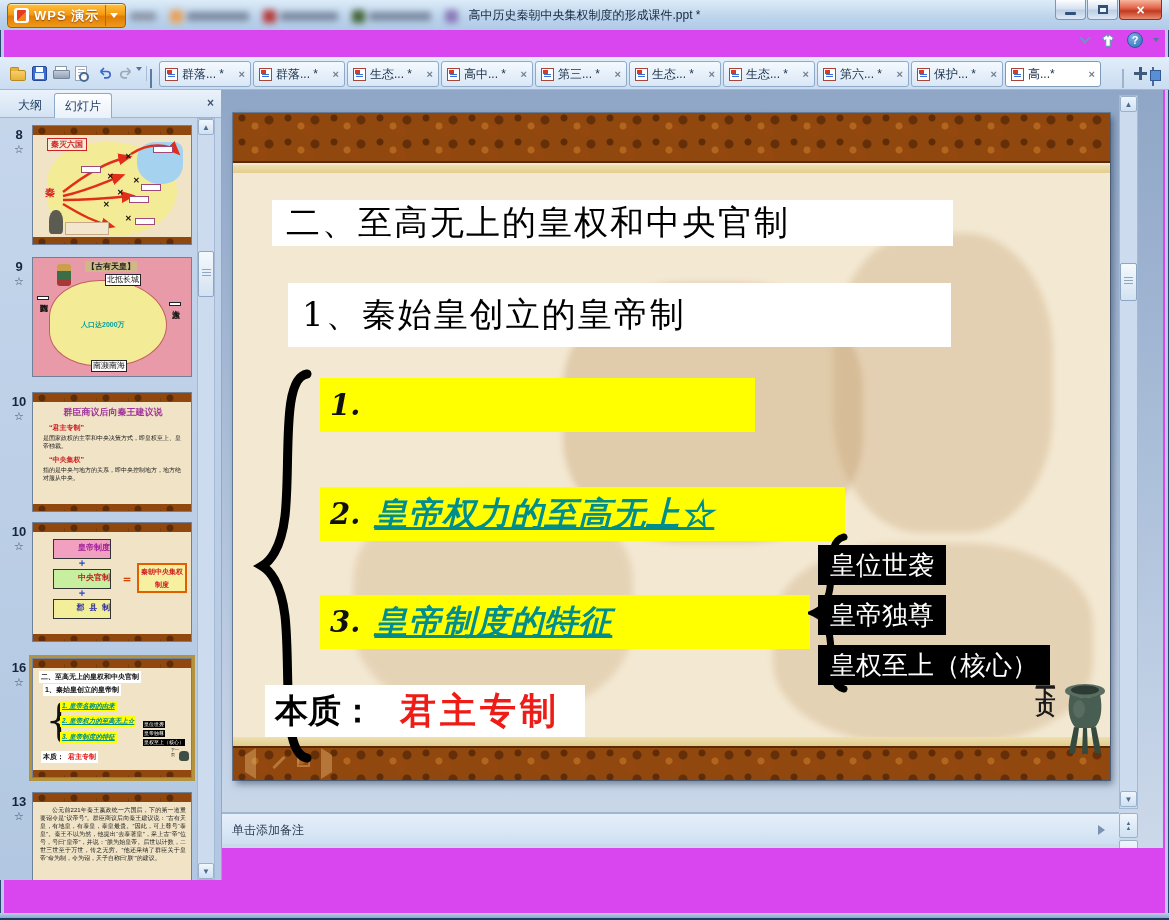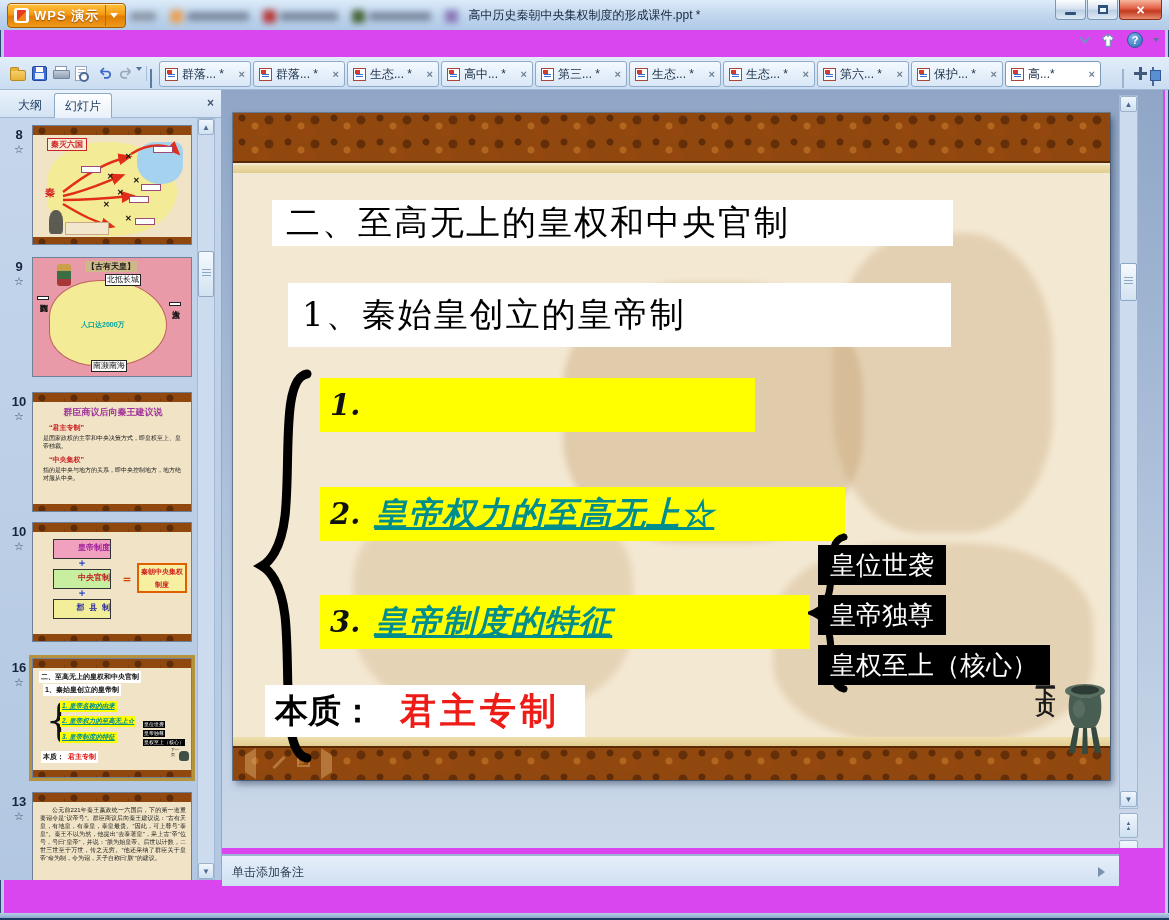--- a/index.html
+++ b/index.html
@@ -121,21 +121,21 @@
   .ghost{position:absolute;opacity:.42;}
   .g-left{width:0;height:0;border-top:7px solid transparent;border-bottom:7px solid transparent;border-right:11px solid #e8b878;}
   .g-right{width:0;height:0;border-top:7px solid transparent;border-bottom:7px solid transparent;border-left:11px solid #e8b878;}
   .g-pen{width:16px;height:3px;background:#e8b878;transform:rotate(-45deg);border-radius:1px;}
   .g-rect{width:13px;height:11px;border:2px solid #e8b878;}
   .mscroll{right:25px;top:5px;width:19px;height:792px;}
   .mtrack{position:absolute;left:0;top:0;width:19px;height:714px;background:#ccdbee;border:1px solid #a4bad4;}
   .dblbtn{position:absolute;left:0;width:19px;height:25px;background:linear-gradient(#f0f6fc,#cfe0f1);border:1px solid #9ab1cc;border-radius:2px;
     display:flex;flex-direction:column;align-items:center;justify-content:center;font-size:6px;line-height:5px;color:#4a6a92;}
   
-  .notes{left:222px;top:854px;width:897px;height:32px;background:linear-gradient(#e6effa,#cfe0f2);border-top:2px solid #9db6d2;}
+  .notes{left:222px;top:812px;width:897px;height:32px;background:linear-gradient(#e6effa,#cfe0f2);border-top:2px solid #9db6d2;}
   .notes-ph{left:10px;top:8px;font-size:12px;color:#2a3b50;}
   .notes-arr{left:876px;top:11px;width:0;height:0;border-top:5px solid transparent;border-bottom:5px solid transparent;border-left:7px solid #7a92ad;}
   .statusbar{left:0;top:883px;width:1169px;height:30px;background:linear-gradient(#ecf4fb,#c9dbee 60%,#bed2e9);border-top:1px solid #8fa9c6;font-size:13px;color:#1c3040;}
   .st-div{position:absolute;top:7px;width:1px;height:16px;background:#9fb6cf;box-shadow:1px 0 0 #e8f1f9;}
   .viewbtn{position:absolute;top:4px;width:25px;height:22px;display:flex;align-items:center;justify-content:center;border-radius:3px;}
   .viewbtn.active{border:1px solid #d89a3c;background:linear-gradient(#fdf3dc,#f7d48a);}
   .nv{width:13px;height:11px;border:1px solid #44628c;background:#fff;position:relative;}
   .nv::before{content:"";position:absolute;left:3px;top:0;width:1px;height:11px;background:#44628c;}
   .nv::after{content:"";position:absolute;left:3px;bottom:2px;width:10px;height:1px;background:#44628c;}
   .sv{width:13px;height:11px;position:relative;}

